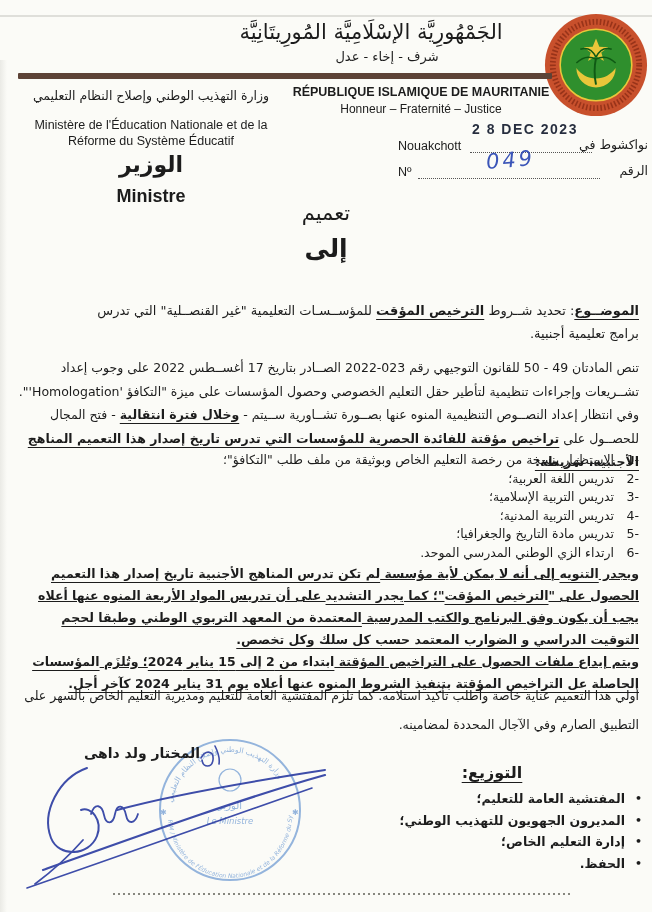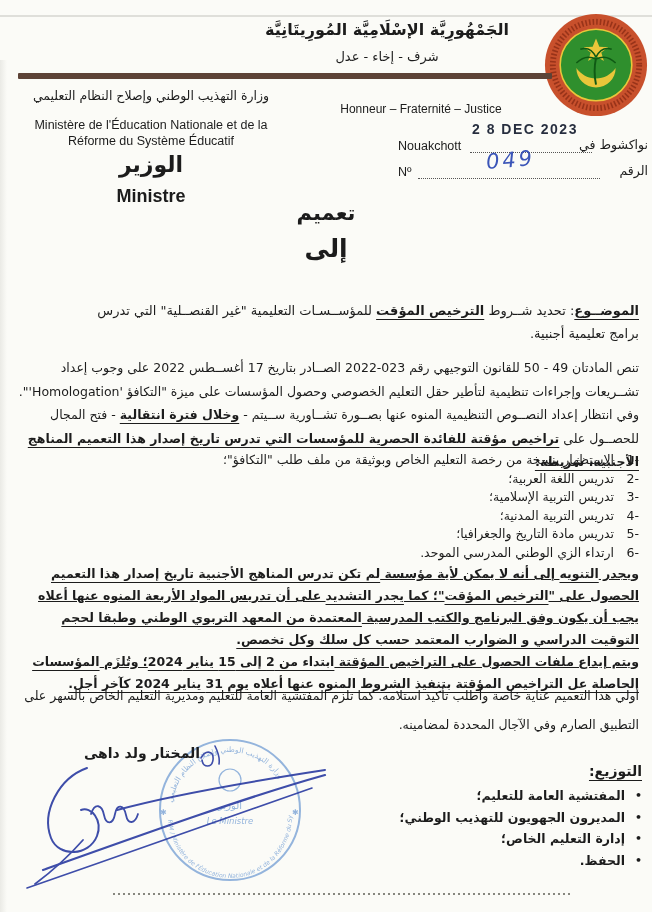--- a/index.html
+++ b/index.html
@@ -11,21 +11,21 @@
   .abs{position:absolute;}
   .ar{direction:rtl;unicode-bidi:embed;}
   .fr{font-family:"Liberation Sans","DejaVu Sans",sans-serif;}
   .center{text-align:center;}
   .b{font-weight:bold;}
   .scanline{position:absolute;top:15px;left:0;width:652px;height:2px;background:#d8d8d2;opacity:.8;}
   .edge-shadow{position:absolute;left:0;top:60px;width:7px;height:852px;
     background:linear-gradient(90deg,#e3e3de,rgba(255,255,255,0));opacity:.7;}
 
   
-  .republic-ar{top:20px;right:100px;width:330px;font-size:16px;font-weight:bold;}
+  .republic-ar{top:20px;right:116px;width:330px;font-size:21px;font-weight:normal;}
   .motto-ar{top:49px;right:100px;width:330px;font-size:13px;}
   .maroon-bar{top:73px;left:18px;width:534px;height:6px;background:#5d4337;border-radius:1px;}
   .republic-fr{top:85px;left:283px;width:276px;font-size:12.5px;font-weight:bold;}
   .motto-fr{top:102px;left:283px;width:276px;font-size:12px;}
   .ministry-ar{top:88px;left:5px;width:292px;font-size:12.5px;white-space:nowrap;}
   .ministry-fr1{top:118px;left:5px;width:292px;font-size:12.5px;}
   .ministry-fr2{top:134px;left:5px;width:292px;font-size:12.5px;}
   .minister-ar{top:152px;left:5px;width:292px;font-size:22px;font-weight:bold;}
   .minister-fr{top:186px;left:5px;width:292px;font-size:18px;font-weight:bold;}
 
@@ -34,42 +34,42 @@
   .city-ar{top:137px;right:4px;font-size:12.5px;}
   .date-stamp{top:121px;left:472px;font-size:14px;font-weight:bold;color:#0f172a;
     letter-spacing:1.5px;opacity:.9;}
   .ref-fr{top:165px;left:398px;font-size:12.5px;}
   .ref-dots{top:178px;left:418px;width:182px;border-bottom:1.5px dotted #555;}
   .ref-ar{top:163px;right:4px;font-size:12.5px;}
   .ref-hand{top:148px;left:486px;font-size:21px;color:#3b55b8;font-style:italic;
     letter-spacing:3px;transform:rotate(-5deg);}
 
   
-  .doc-title{top:201px;left:0;width:652px;font-size:21px;font-weight:bold;}
+  .doc-title{top:201px;left:0;width:652px;font-size:21px;font-weight:normal;}
   .doc-to{top:234px;left:0;width:652px;font-size:25px;font-weight:bold;}
   .addressee{top:266px;left:18px;width:618px;font-size:15px;font-weight:bold;}
   .subject{top:299px;left:96px;right:13px;font-size:13px;line-height:23px;text-align:right;}
 
   
   .body1{top:356px;left:12px;right:13px;font-size:12.5px;line-height:23.5px;text-align:right;}
   .body1 p,.body2 p{margin:0;}
   .cond-list{top:451px;right:13px;width:620px;font-size:12.5px;}
   .cond-list .li{display:flex;gap:7px;line-height:18.6px;justify-content:flex-start;}
   .cond-list .marker{direction:ltr;min-width:18px;text-align:right;}
   .body2{top:563px;left:12px;right:13px;font-size:12.5px;line-height:22px;text-align:right;font-weight:bold;}
   .body3{top:681px;left:12px;right:13px;font-size:12.5px;line-height:29px;text-align:right;}
   .runs span.u{text-decoration:underline;text-underline-offset:4px;text-decoration-thickness:1.3px;}
   .runs span.b{font-weight:bold;text-decoration:underline;}
 
   
   .sig-name{top:745px;left:72px;width:140px;font-size:14px;font-weight:bold;text-align:center;}
   .stamp-svg{top:730px;left:146px;width:168px;height:160px;}
   .sig-svg{top:742px;left:25px;width:310px;height:155px;}
   .dist{top:763px;right:10px;width:300px;text-align:right;}
-  .dist-label{font-size:14px;font-weight:bold;text-decoration:underline;text-underline-offset:4px;margin:0 0 6px 0;}
+  .dist-label{font-size:16px;font-weight:bold;text-decoration:underline;text-underline-offset:4px;margin:0 0 6px 0;text-align:center;}
   .dist .li{display:flex;gap:10px;line-height:21.5px;font-size:12.5px;font-weight:bold;justify-content:flex-start;}
   .dist .marker{font-size:11px;}
   .bottom-dots{top:893px;left:113px;width:458px;height:2px;
     background:repeating-linear-gradient(90deg,#87877f 0 2px,rgba(0,0,0,0) 2px 5px);}
 </style>
 </head>
 <body>
 
 <div class="page">
 
@@ -84,20 +84,21 @@
     <polygon points="54,27 57.4,35.5 66.5,35.8 59.4,41.3 62,50 54,44.8 46,50 48.6,41.3 41.5,35.8 50.6,35.5" fill="#e9c63a"></polygon>
     <path d="M54,74 C52,64 52,56 54,47" fill="none" stroke="#0f5a14" stroke-width="2"></path>
     <path d="M54,48 C46,44 40,46 34,52 M54,48 C62,44 68,46 74,52 M54,46 C50,38 44,36 38,38 M54,46 C58,38 64,36 70,38" fill="none" stroke="#0f5a14" stroke-width="1.6"></path>
   </svg>
 
   <div class="abs ar center republic-ar">الجَمْهُورِيَّة الإسْلَامِيَّة المُورِيتَانِيَّة</div>
   <div class="abs ar center motto-ar">شرف - إخاء - عدل</div>
 
   <div class="abs maroon-bar"></div>
 
+  <div class="abs fr center republic-fr">RÉPUBLIQUE ISLAMIQUE DE MAURITANIE</div>
   <div class="abs fr center motto-fr">Honneur – Fraternité – Justice</div>
 
   <div class="abs ar center ministry-ar">وزارة التهذيب الوطني وإصلاح النظام التعليمي</div>
   <div class="abs fr center ministry-fr1">Ministère de l'Éducation Nationale et de la</div>
   <div class="abs fr center ministry-fr2">Réforme du Système Éducatif</div>
   <div class="abs ar center minister-ar">الوزير</div>
   <div class="abs fr center minister-fr">Ministre</div>
 
   <div class="abs fr city-fr">Nouakchott</div>
   <div class="abs city-dots"></div>

